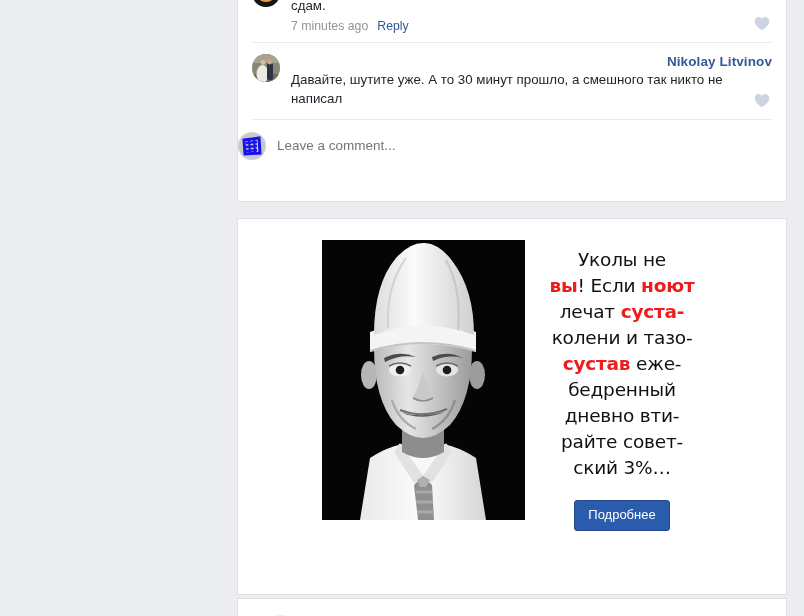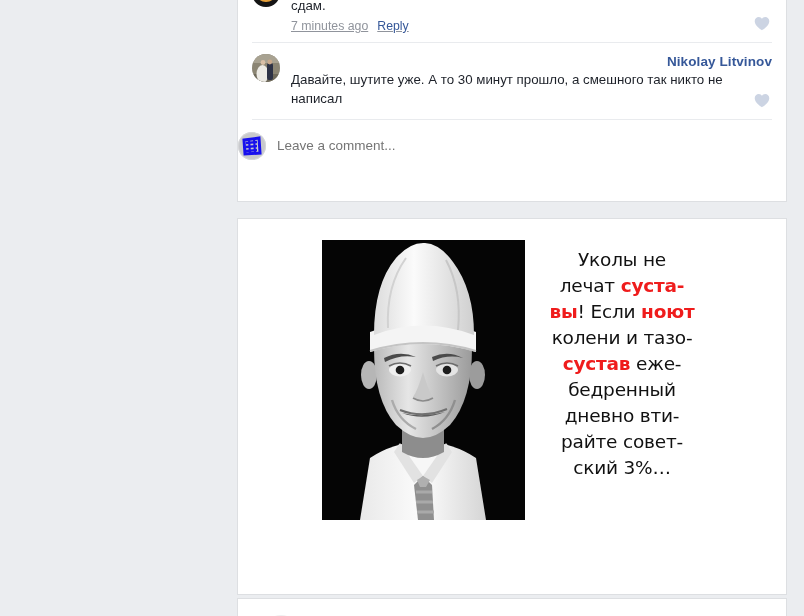--- a/index.html
+++ b/index.html
@@ -100,21 +100,20 @@
     line-height: 18.5px;
     margin: 0 0 3px 0;
     word-wrap: break-word;
   }
 
   .meta {
     font-size: 12.3px;
     line-height: 16px;
     color: #90949c;
     margin-top: 1px;
-    text-decoration: underline;
   }
   .meta .ts { color: #90949c; }
   .meta .reply {
     color: #365899;
     text-decoration: none;
     margin-left: 9px;
   }
 
   .like-heart {
     position: absolute;
@@ -355,29 +354,30 @@
             <path d="M78 170 Q101 179 125 169" fill="none" stroke="#707070" stroke-width="2"></path>
 
             <path d="M70 160 Q76 180 94 189" fill="none" stroke="#ababab" stroke-width="2.4"></path>
             <path d="M133 160 Q127 180 110 189" fill="none" stroke="#8f8f8f" stroke-width="2.4"></path>
           </svg>
         </div>
 
         <div class="ad-text">
           <div>
             <div class="ad-line"><span>Уколы не</span></div>
+            <div class="ad-line"><b>вы</b><span>! Если </span><b>ноют</b></div>
             <div class="ad-line"><span>лечат </span><b>суста-</b></div>
-            <div class="ad-line"><b>вы</b><span>! Если </span><b>ноют</b></div>
             <div class="ad-line"><span>колени и тазо-</span></div>
             <div class="ad-line"><b>сустав</b><span> еже-</span></div>
             <div class="ad-line"><span>бедренный</span></div>
             <div class="ad-line"><span>дневно вти-</span></div>
             <div class="ad-line"><span>райте совет-</span></div>
             <div class="ad-line"><span>ский 3%…</span></div>
           </div>
+          <div class="ad-btn">Подробнее</div>
         </div>
 
       </div>
     </div>
   </div>
 
   <div class="card" id="next-card">
     <div id="next-avatar"></div>
   </div>
 

